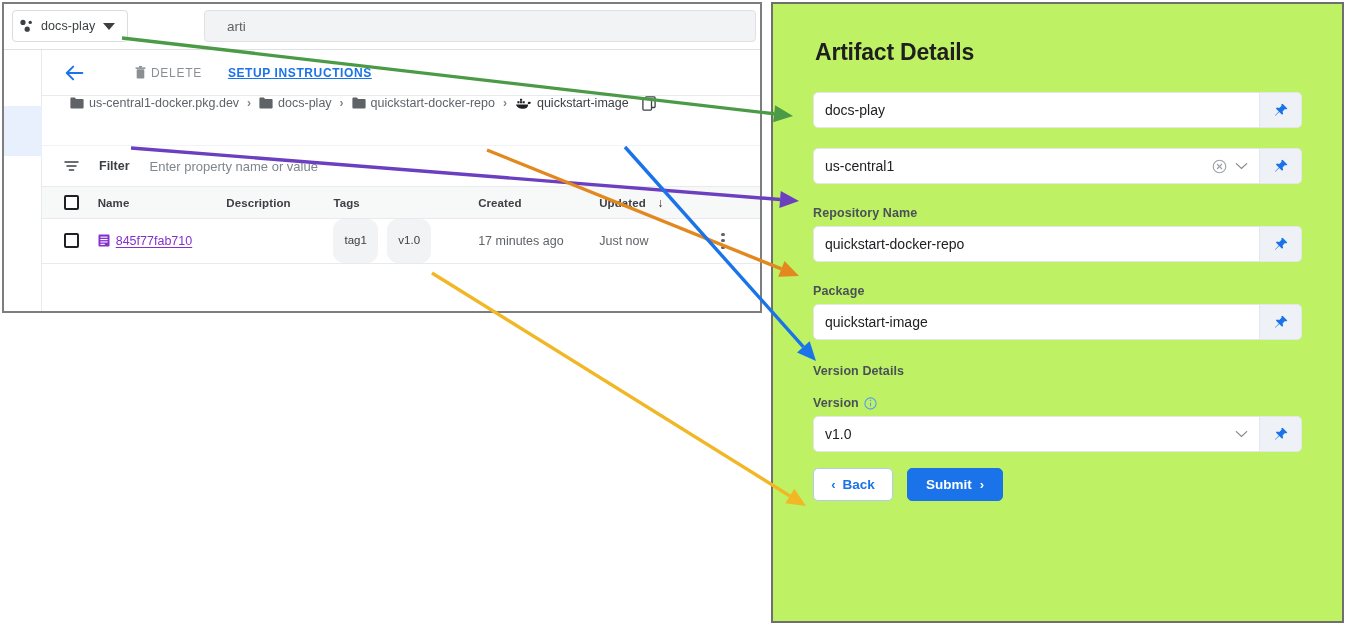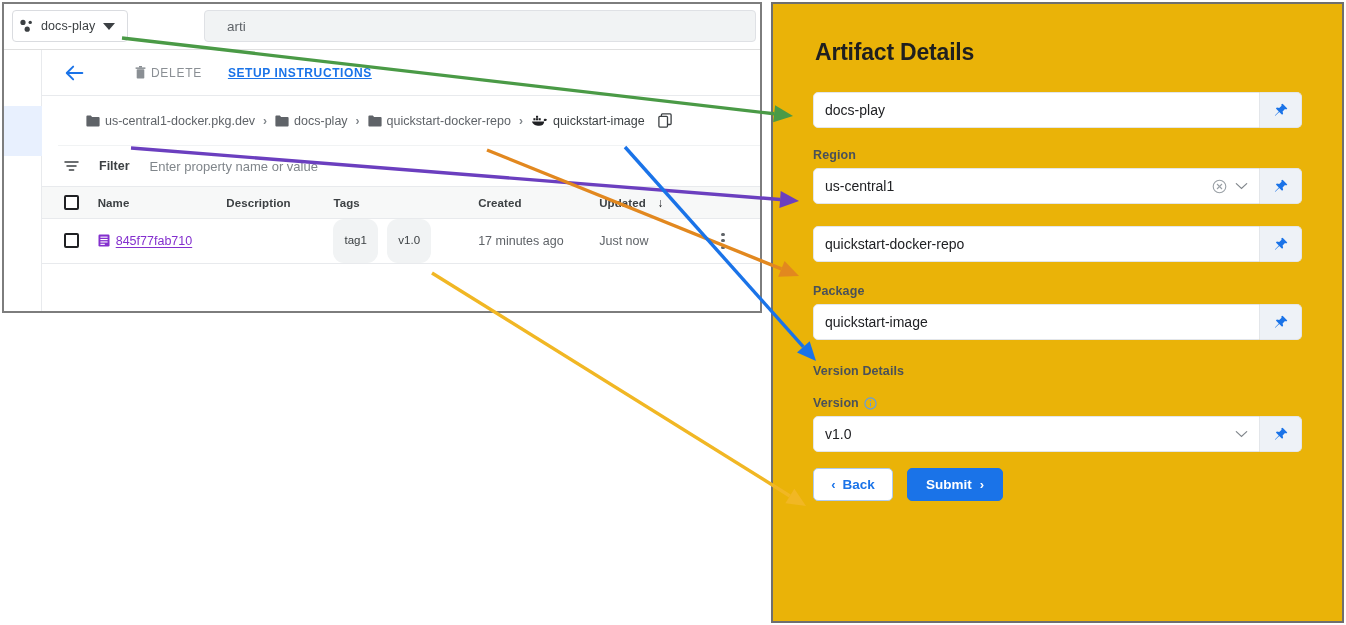--- a/index.html
+++ b/index.html
@@ -65,22 +65,22 @@
     display:flex;align-items:center;gap:5px;font-size:12px;letter-spacing:.7px;
     color:#8a8f94;font-weight:500;white-space:nowrap;
   }
   .trash-icon{width:11px;height:13px;display:block;}
   .btn-setup{
     font-size:12px;letter-spacing:.6px;color:#1a73e8;font-weight:600;
     text-decoration:underline;white-space:nowrap;
   }
 
   .crumbs{
-    height:50px;display:flex;align-items:center;padding-left:28px;gap:7px;
-    border-bottom:1px solid #f1f3f4;box-sizing:border-box;margin-left:16px;
+    height:50px;display:flex;align-items:flex-start;padding-left:28px;gap:7px;
+    border-bottom:1px solid #f1f3f4;box-sizing:border-box;
   }
   .crumb{display:flex;align-items:center;gap:5px;}
   .folder-icon{width:14px;height:12px;display:block;flex:0 0 auto;}
   .docker-icon{width:17px;height:13px;display:block;flex:0 0 auto;}
   .crumb .ctxt{font-size:12.5px;color:#5f6368;white-space:nowrap;}
   .crumb.last .ctxt{color:#3c4043;}
   .sep{font-size:12px;color:#80868b;font-weight:700;margin:0 1px;}
   .copy-icon{width:14px;height:15px;display:block;margin-left:6px;}
 
   .filterbar{
@@ -122,21 +122,21 @@
   }
   .kebab{
     width:4px;height:16px;display:flex;flex-direction:column;justify-content:space-between;
     align-items:center;margin-left:6px;
   }
   .kebab i{width:3.2px;height:3.2px;border-radius:50%;background:#5f6368;display:block;}
 
   
   .right-panel{
     position:absolute;left:771px;top:2px;width:573px;height:621px;
-    background:#eab308;border:2px solid #6f6f6f;box-sizing:border-box;
+    background:#bef264;border:2px solid #6f6f6f;box-sizing:border-box;
   }
   .panel-inner{position:absolute;left:0;top:0;right:0;bottom:0;padding:26px 40px;box-sizing:border-box;}
   .panel-title{
     font-size:23px;font-weight:700;color:#1f1f1f;letter-spacing:-.2px;margin:9px 0 0 2px;
   }
   .field{margin-top:20px;}
   .field-label{
     font-size:12.5px;color:#4a5159;font-weight:700;margin-bottom:6px;display:flex;
     align-items:center;gap:5px;letter-spacing:.1px;
   }
@@ -364,21 +364,20 @@
             <span>
               <svg class="pin-icon" viewBox="0 0 14 14">
                   <path d="M8.6 0.7 13.3 5.4l-1.1 1.1-1.2-.4-2.4 2.4.5 2.3-1 1L5.2 8.9 1.3 12.8 0.9 12.4 4.8 8.5 1.9 5.6l1-1 2.3.5 2.4-2.4-.4-1.2z" fill="#1a73e8"></path>
                 </svg>
             </span>
           </div>
         </div>
       </div>
 
       <div class="field">
-        <div class="field-label">Region</div>
         <div class="input-row">
           <div class="input-box">
             <span class="val">us-central1</span>
             <span>
               <svg class="clear-icon" viewBox="0 0 15 15" fill="none" stroke="#9aa0a6" stroke-width="1.1">
                 <circle cx="7.5" cy="7.5" r="6.3"></circle>
                   <line x1="5" y1="5" x2="10" y2="10"></line>
                   <line x1="10" y1="5" x2="5" y2="10"></line>
               </svg>
             </span>
@@ -392,20 +391,21 @@
             <span>
               <svg class="pin-icon" viewBox="0 0 14 14">
                   <path d="M8.6 0.7 13.3 5.4l-1.1 1.1-1.2-.4-2.4 2.4.5 2.3-1 1L5.2 8.9 1.3 12.8 0.9 12.4 4.8 8.5 1.9 5.6l1-1 2.3.5 2.4-2.4-.4-1.2z" fill="#1a73e8"></path>
                 </svg>
             </span>
           </div>
         </div>
       </div>
 
       <div class="field" style="margin-top:22px;">
+        <div class="field-label">Repository Name</div>
         <div class="input-row">
           <div class="input-box">
             <span class="val">quickstart-docker-repo</span>
           </div>
           <div class="pin-btn">
             <span>
               <svg class="pin-icon" viewBox="0 0 14 14">
                   <path d="M8.6 0.7 13.3 5.4l-1.1 1.1-1.2-.4-2.4 2.4.5 2.3-1 1L5.2 8.9 1.3 12.8 0.9 12.4 4.8 8.5 1.9 5.6l1-1 2.3.5 2.4-2.4-.4-1.2z" fill="#1a73e8"></path>
                 </svg>
             </span>

